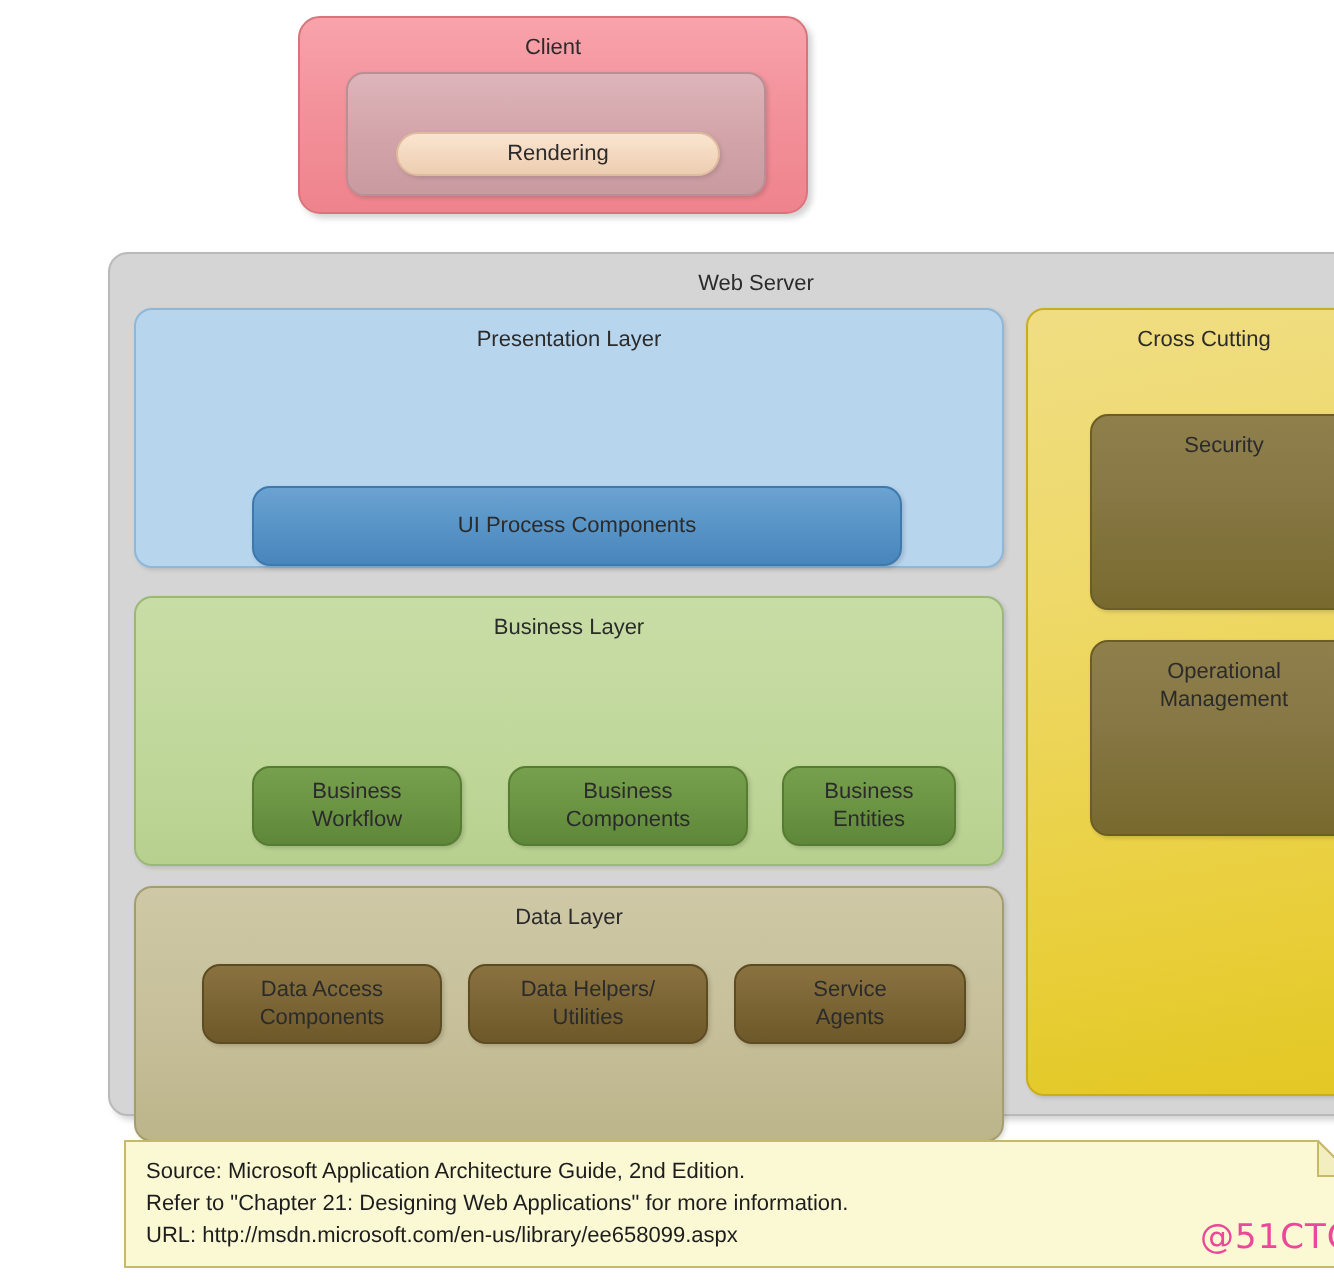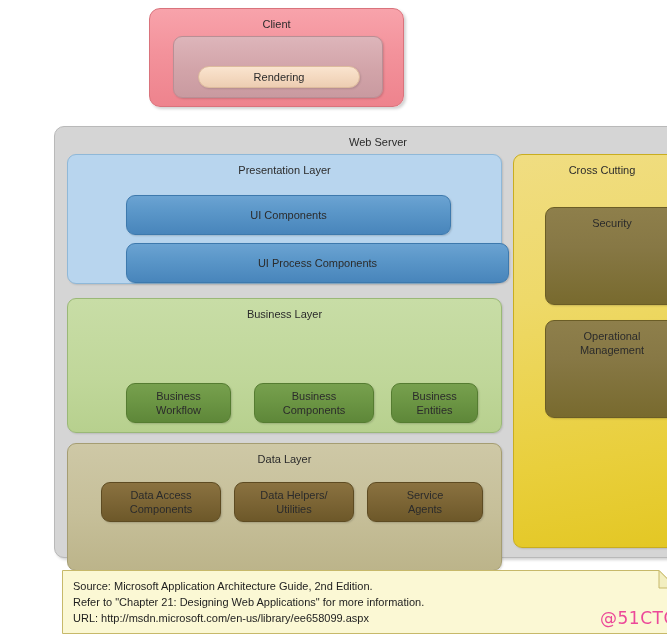--- a/index.html
+++ b/index.html
@@ -98,21 +98,21 @@
     border: 1px solid #8fb8d8;
     box-shadow: 1px 1px 2px rgba(0,0,0,0.13);
   }
   .blue-pill {
     border-radius: 9px;
     background: linear-gradient(180deg, #6ba3d2 0%, #5b97c9 40%, #4885bb 100%);
     border: 1px solid #3d79ad;
     box-shadow: 1px 1px 2px rgba(0,0,0,0.16);
   }
   #ui-components { left: 58px; top: 40px; width: 325px; height: 40px; }
-  #ui-process-components { left: 58px; top: 88px; width: 383px; height: 40px; padding-left: 24px; }
+  #ui-process-components { left: 58px; top: 88px; width: 325px; height: 40px; padding-left: 24px; }
 
   
   #business-layer {
     left: 12px; top: 171px; width: 435px; height: 135px;
     border-radius: 9px;
     background: linear-gradient(180deg, #c8dda6 0%, #c0d79a 60%, #b7d08e 100%);
     border: 1px solid #9ab877;
     box-shadow: 1px 1px 2px rgba(0,0,0,0.13);
   }
   .green-pill {
@@ -210,23 +210,20 @@
       </div>
     </div>
   </div>
 
   <div class="box" id="webserver-box">
     <div class="top-label">Web Server</div>
 
     <div class="box" id="presentation-layer">
       <div class="top-label">Presentation Layer</div>
 
-      <div class="box blue-pill" id="ui-components">
-        <div class="centered-label">UI Components</div>
-      </div>
 
       <div class="box blue-pill" id="ui-process-components">
         <div class="centered-label">UI Process Components</div>
       </div>
     </div>
 
     <div class="box" id="business-layer">
       <div class="top-label">Business Layer</div>
 
 

